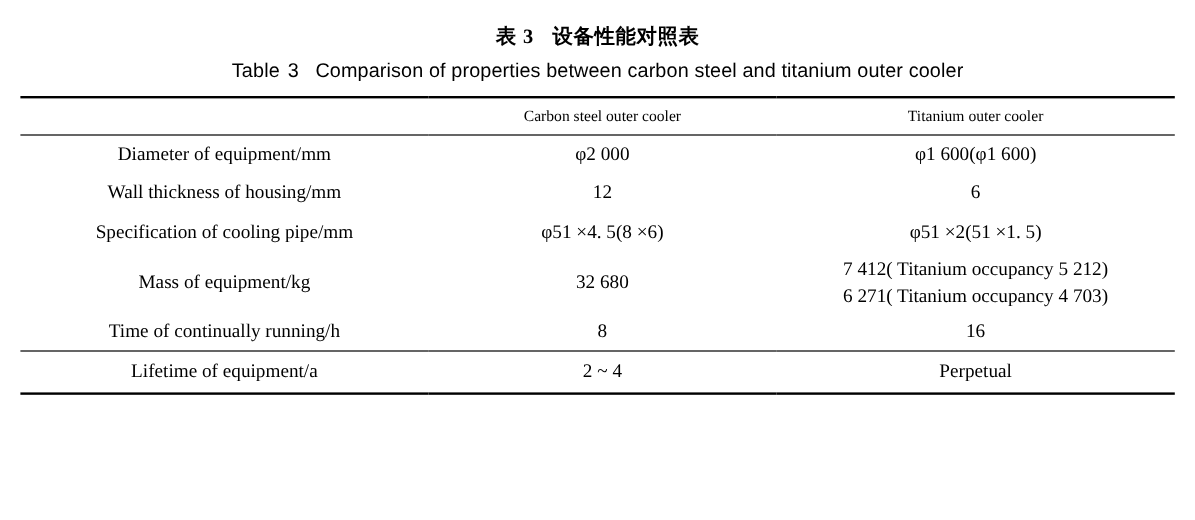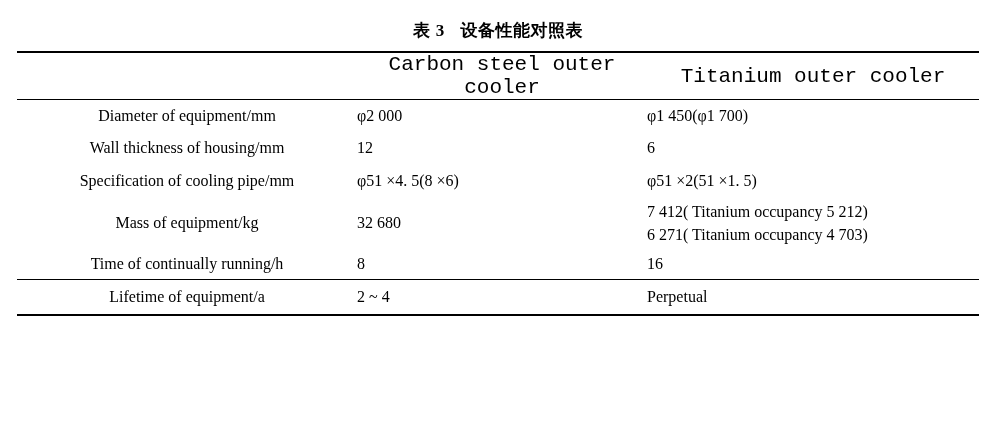--- a/index.html
+++ b/index.html
@@ -68,28 +68,29 @@
     line-height: 0;
   }
   .rule-bot td {
     border-top: 2.2px solid #000;
     height: 0;
     font-size: 0;
     line-height: 0;
   }
   .hdr td {
     text-align: center;
-    font-size: 21px;
+    font-size: 13px;
     height: 30px;
     vertical-align: middle;
-    font-family: Liberation Mono, monospace;
+    font-family: Liberation Serif, serif;
   }
   .row td {
     font-size: 16px;
     vertical-align: middle;
+    text-align: center;
     font-family: "Liberation Serif", serif;
   }
   .row td.label {
     text-align: center;
   }
   .r1 td { height: 32px; }
   .r2 td { height: 32px; }
   .r3 td { height: 34px; }
   .r4 td { height: 50px; }
   .r5 td { height: 34px; }
@@ -107,20 +108,25 @@
 <body>
 
 <div class="page">
 
   <div class="title-cn">
     <span>表</span>
     <span class="num">3</span>
     &nbsp;&nbsp;<span>设备性能对照表</span>
   </div>
 
+  <div class="title-en">
+    <span>Table</span>
+    <span class="tnum">3</span>
+    <span>Comparison of properties between carbon steel and titanium outer cooler</span>
+  </div>
 
   <table class="props">
     <colgroup>
       <col class="col-label">
       <col class="col-a">
       <col class="col-b">
     </colgroup>
     <tbody>
       <tr class="rule-top">
         <td colspan="3"></td>
@@ -130,21 +136,21 @@
         <td>Carbon steel outer cooler</td>
         <td>Titanium outer cooler</td>
       </tr>
       <tr class="rule-mid">
         <td colspan="3"></td>
       </tr>
 
       <tr class="row r1">
         <td class="label">Diameter of equipment/mm</td>
         <td>φ2 000</td>
-        <td>φ1 450(φ1 700)</td>
+        <td>φ1 600(φ1 600)</td>
       </tr>
 
       <tr class="row r2">
         <td class="label">Wall thickness of housing/mm</td>
         <td>12</td>
         <td>6</td>
       </tr>
 
       <tr class="row r3">
         <td class="label">Specification of cooling pipe/mm</td>

